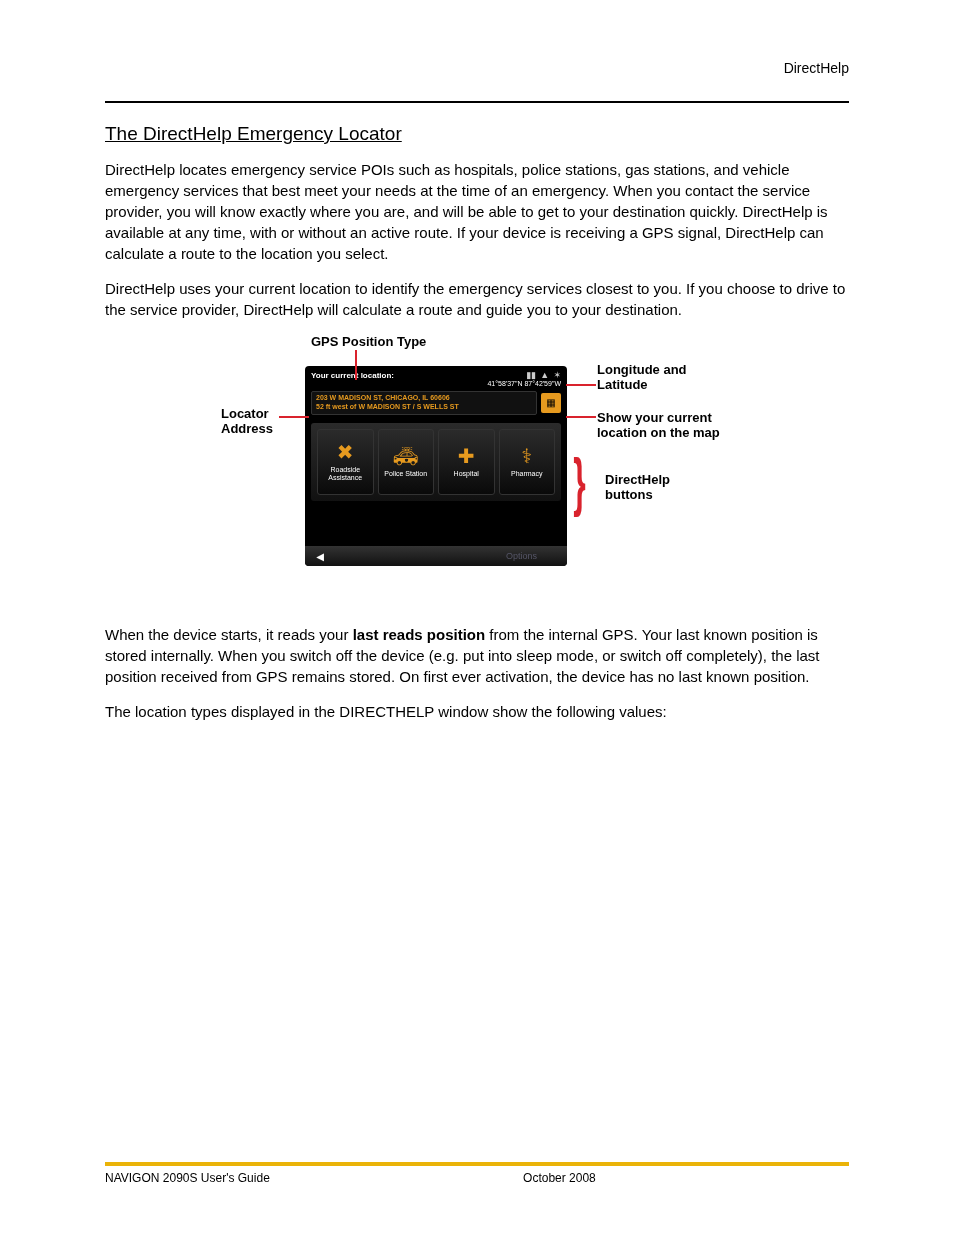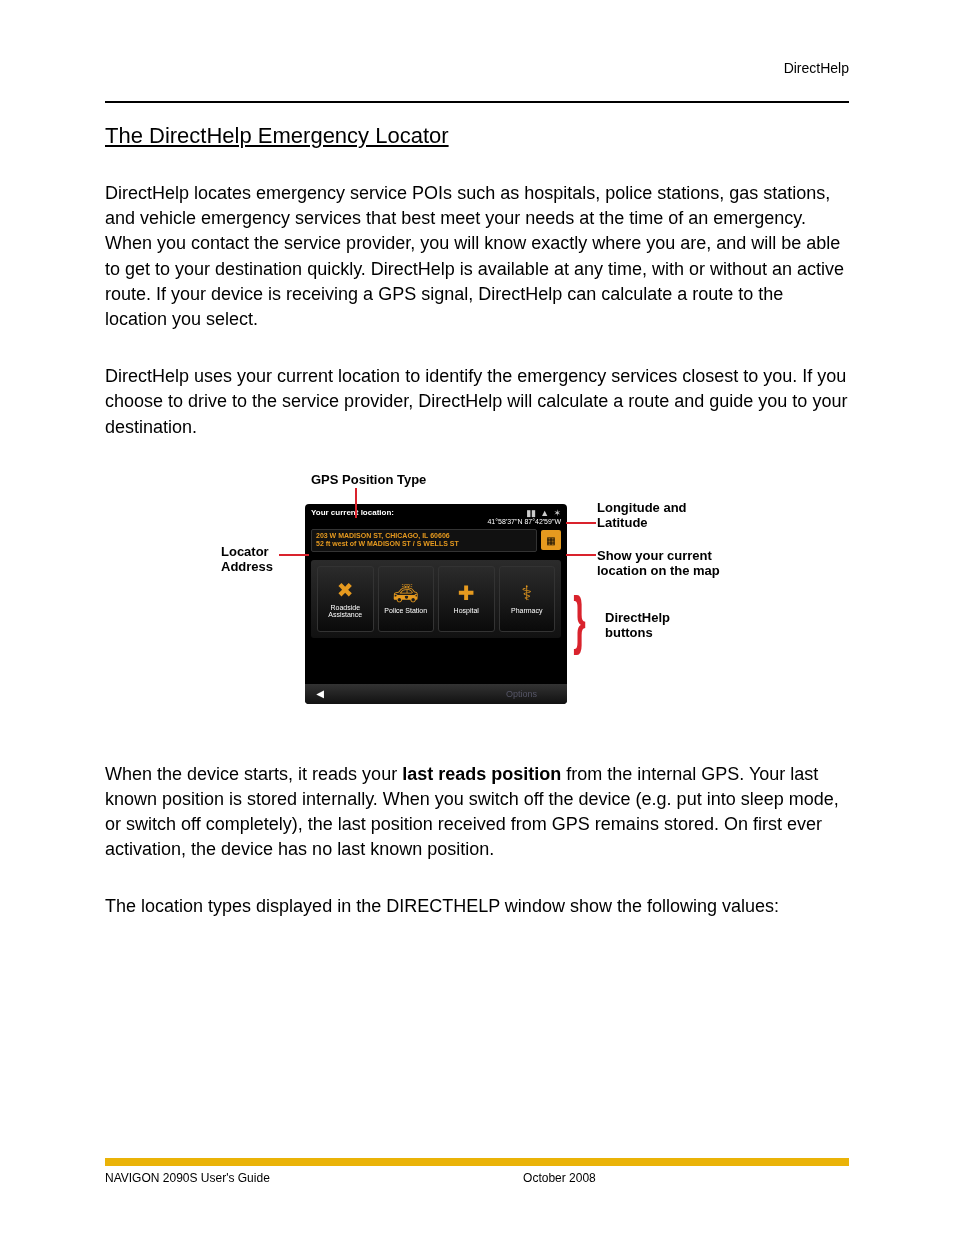--- a/index.html
+++ b/index.html
@@ -15,28 +15,28 @@
     margin: 0 auto;
     position: relative;
     box-sizing: border-box;
     padding: 60px 95px 40px 95px;
   }
   .hr-top {
     border-top: 2px solid #000;
     margin-top: 25px;
   }
   .section-title {
-    font-size: 22px;
+    font-size: 19px;
     text-decoration: underline;
     margin-top: 20px;
   }
   p.body {
-    font-size: 18px;
+    font-size: 15px;
     line-height: 1.4;
-    margin: 32px 0;
+    margin: 14px 0;
   }
   .figure-wrap {
     position: relative;
     width: 760px;
     height: 250px;
     margin: 13px auto 40px auto;
   }
   
   .device {
     position: absolute;
@@ -171,21 +171,21 @@
     font-size: 64px;
     font-weight: bold;
     line-height: 1;
     transform: scaleX(0.5);
   }
   .footer {
     position: absolute;
     left: 95px;
     right: 95px;
     bottom: 50px;
-    border-top: 8px solid #eab308;
+    border-top: 4px solid #eab308;
     font-size: 12px;
     padding-top: 5px;
     display: flex;
     justify-content: space-between;
   }
 </style>
 </head>
 <body>
 
 <div class="page">

